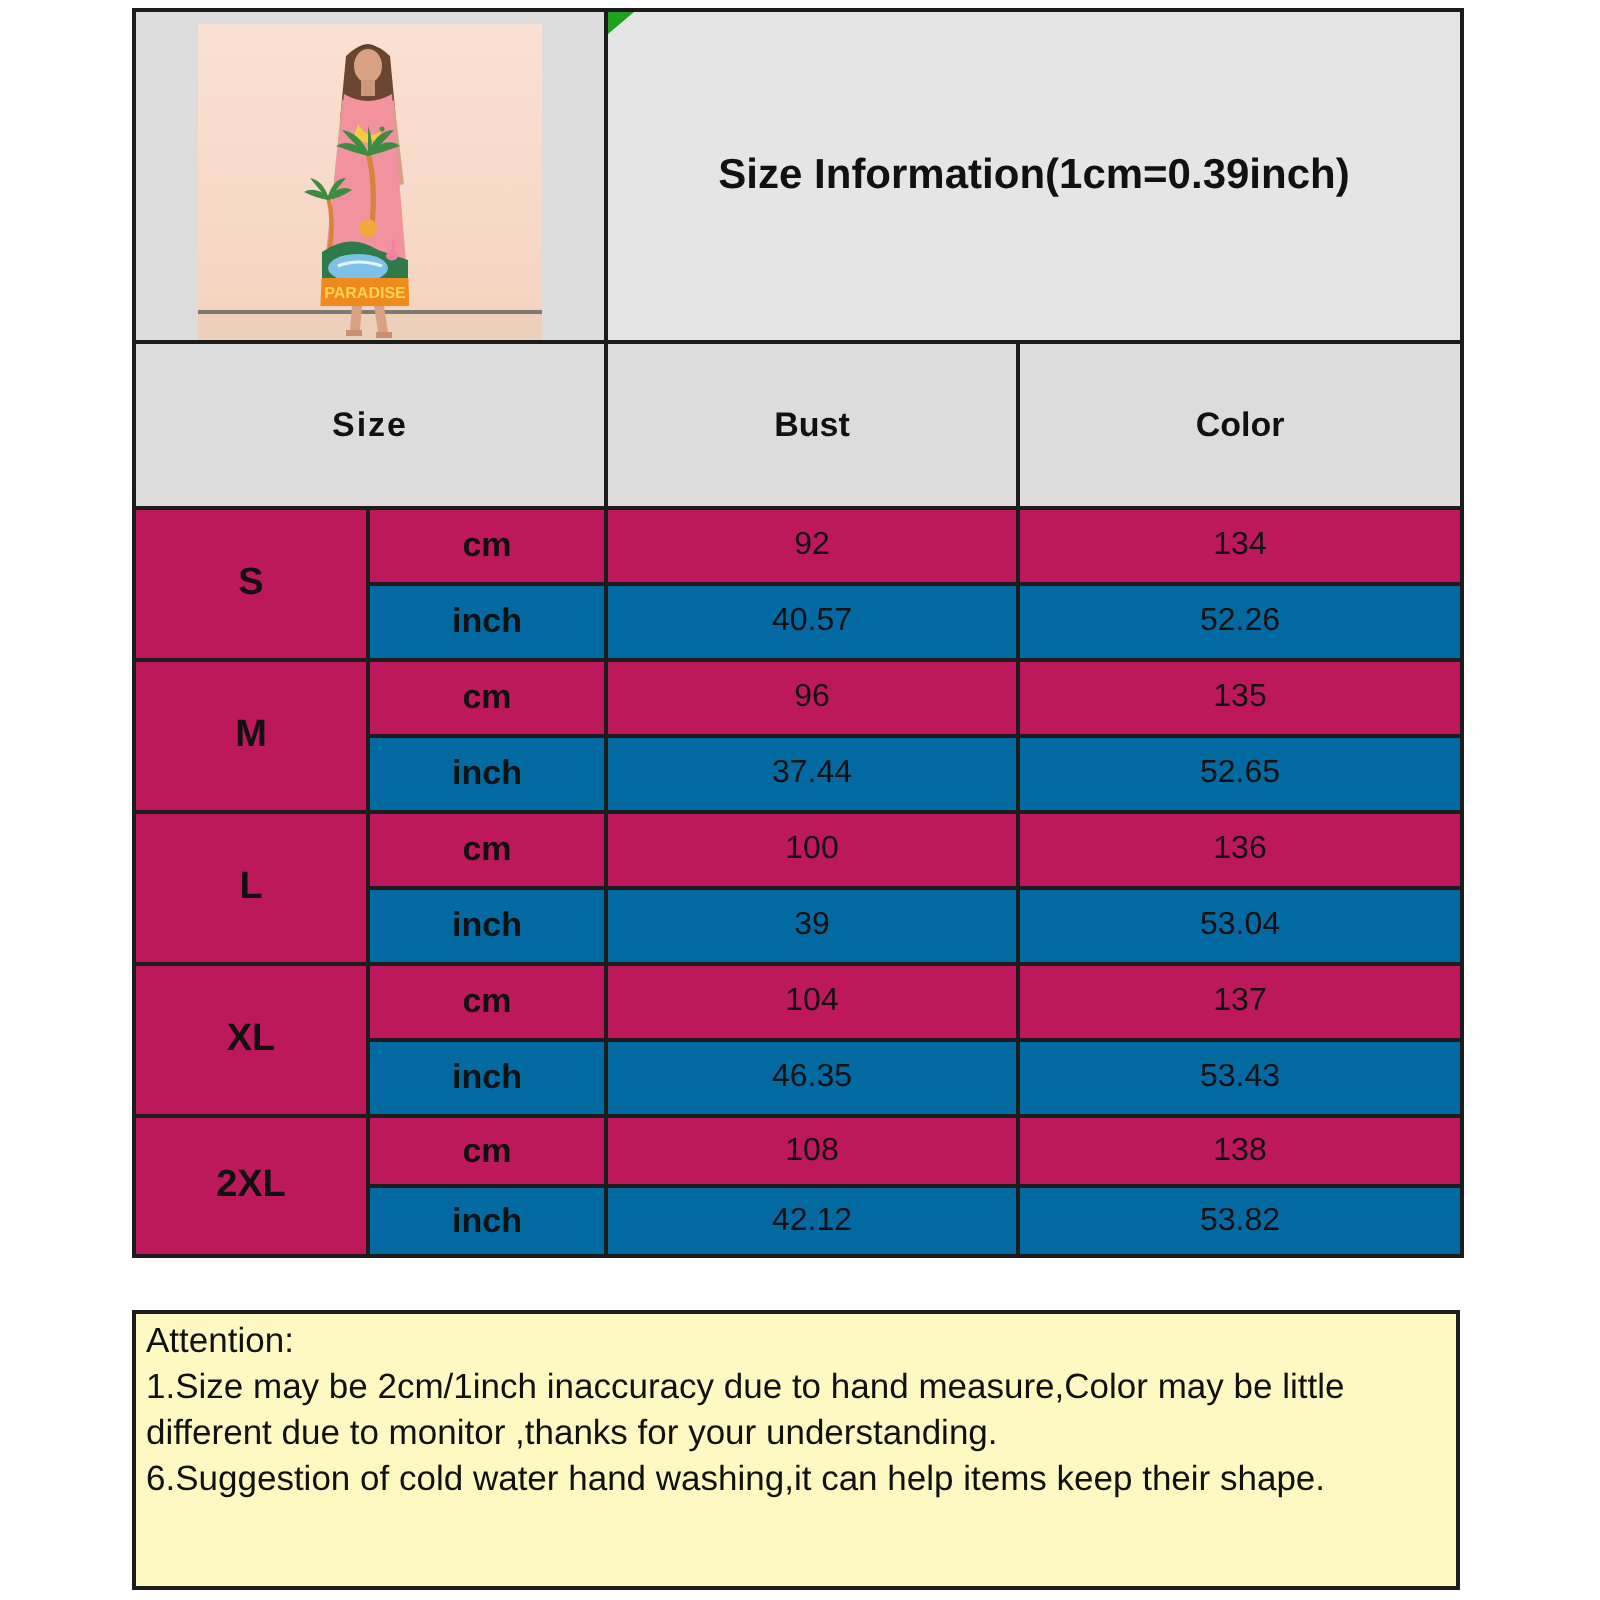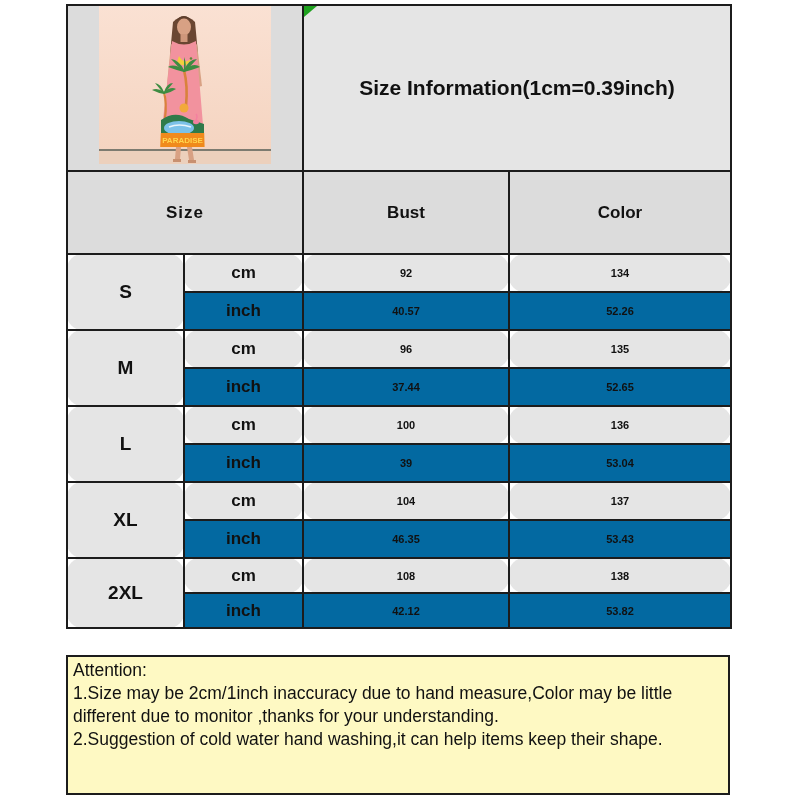--- a/index.html
+++ b/index.html
@@ -12,33 +12,33 @@
   .r-top td{height:164px;}
   .img-cell{background:#dcdcdc;}
   .title-cell{background:#e5e5e5;font-weight:bold;font-size:21px;position:relative;letter-spacing:0px;}
   .corner-marker{position:absolute;top:0;left:0;width:0;height:0;
     border-top:11px solid #1ea11e;border-right:13px solid transparent;}
 
   .r-head td{height:81px;background:#dcdcdc;font-weight:bold;font-size:17px;}
   .size-head{font-size:31px;letter-spacing:1px;margin-top:32px;}
 
   .size-label{background:#c6c4c4;font-weight:bold;font-size:19px;}
-  .r-cm td{height:36px;background:#e5e5e5;border-radius:15px;}
+  .r-cm td{height:36px;background:#be185d;}
   .r-inch td{height:36px;background:#0369a1;}
   .r-cm.last td{height:33px;}
   .r-inch.last td{height:33px;}
   .unit{font-weight:bold;font-size:17px;}
-  .num{font-weight:bold;font-size:11px;}
+  .num{font-weight:normal;font-size:16px;}
 
   .attention{position:absolute;left:66px;top:655px;width:664px;height:140px;
     border:2px solid #1c1c1c;background:#fef9c3;box-sizing:border-box;
     font-size:17.5px;line-height:1.32;text-align:left;padding:2px 3px 2px 5px;}
   .attention div{white-space:normal;}
 
-  .photo-wrap{width:100%;height:164px;display:flex;align-items:flex-start;justify-content:center;}
+  .photo-wrap{width:100%;height:164px;display:flex;align-items:flex-end;justify-content:center;}
 </style>
 </head>
 <body>
 
 <div class="page">
 
   <table class="size-table">
     <colgroup>
       <col style="width:117px">
         <col style="width:119px">
@@ -179,16 +179,16 @@
       <td class="unit">inch</td>
       <td class="num">42.12</td>
       <td class="num">53.82</td>
     </tr>
   </tbody>
     </table>
 
   <div class="attention">
     <div>Attention:</div>
     <div>1.Size may be 2cm/1inch inaccuracy due to hand measure,Color may be little different due to monitor ,thanks for your understanding.</div>
-    <div>2.Suggestion of cold water hand washing,it can help items keep their shape.</div>
+    <div>6.Suggestion of cold water hand washing,it can help items keep their shape.</div>
   </div>
 
 </div>
 
 </body></html>

